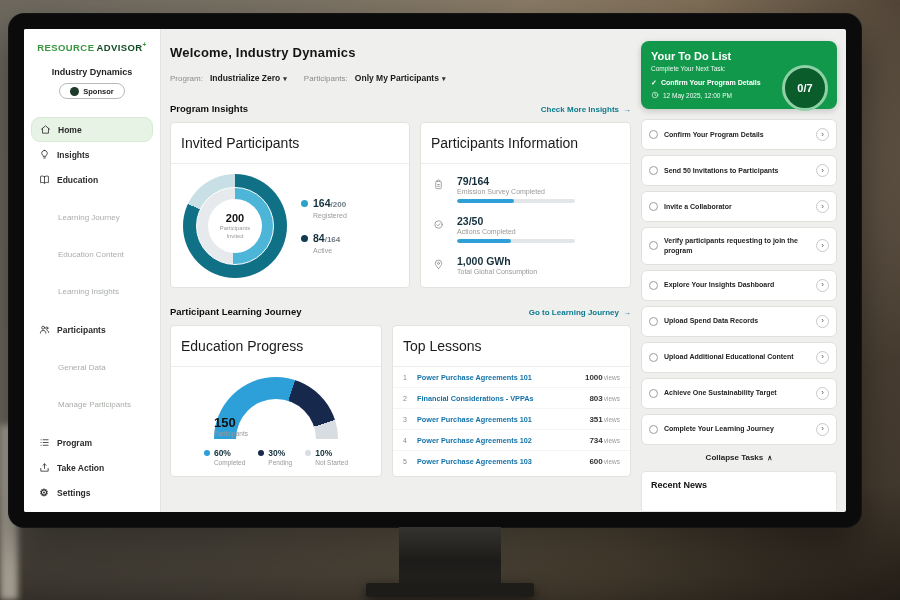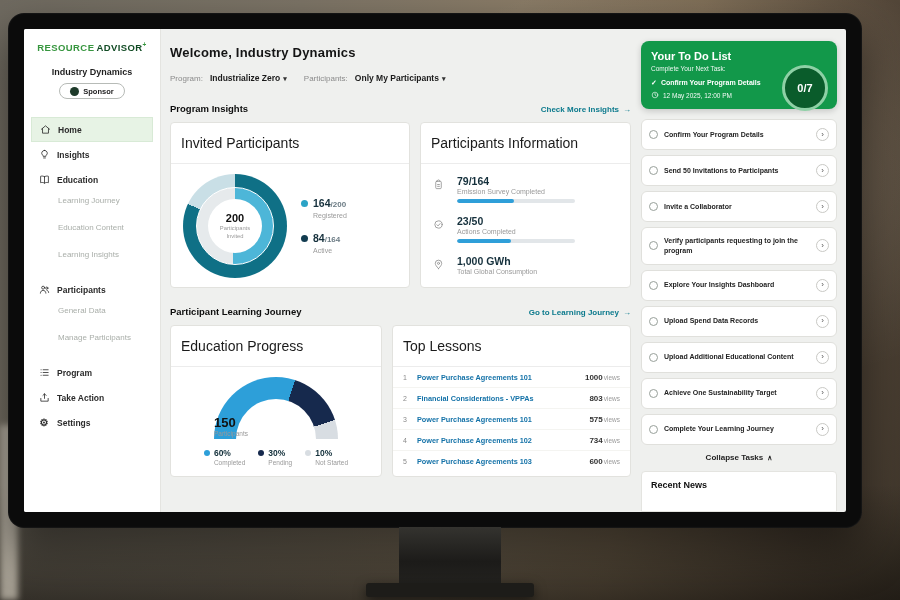--- a/index.html
+++ b/index.html
@@ -29,27 +29,27 @@
   .brand{text-align:center;font-size:9.5px;font-weight:bold;letter-spacing:.4px;white-space:nowrap}
   .brand .p1{color:#37963f}
   .brand .p2{color:#114b24;margin-left:2px}
   .brand sup{color:#37963f;font-size:6.5px;font-weight:bold}
   .org{text-align:center;font-size:9px;font-weight:bold;color:#1f1f1f;margin-top:14px}
   .sponsor{display:flex;align-items:center;gap:4px;justify-content:center;width:66px;margin:6px auto 0;
     border:1px solid #b7bbb7;border-radius:10px;padding:2.5px 6px;cursor:pointer;background:#fff}
   .sponsor .sdot{width:9px;height:9px;border-radius:50%;background:#1d3a2a;flex-shrink:0}
   .sponsor .slbl{font-size:7.5px;font-weight:bold;color:#222}
   .nav{margin-top:18px}
-  .nav-item{display:flex;align-items:center;gap:7px;height:25px;margin:0 7px;padding-left:7px;border-radius:0;
+  .nav-item{display:flex;align-items:center;gap:7px;height:25px;margin:0 7px;padding-left:7px;border-radius:9px;
     font-size:8.5px;font-weight:bold;color:#2b2b2b;cursor:pointer}
   .nav-item.active{background:#e7f3e5;border:1px solid #d8ead6}
   .nicon{width:12px;display:flex;justify-content:center;align-items:center;color:#2f2f2f}
   .nicon svg{display:block}
   .gearglyph{font-size:10px;line-height:1;color:#2f2f2f}
-  .nav-sub{display:flex;align-items:flex-start;height:23px;margin:4px 7px;padding-left:27px;font-size:8px;color:#a9aea9;cursor:pointer}
+  .nav-sub{display:flex;align-items:center;height:23px;margin:14px 7px;padding-left:27px;font-size:8px;color:#a9aea9;cursor:pointer}
 
   
   .content{flex:1;display:flex;gap:10px;padding:0 9px;min-width:0}
   .main{flex:1;min-width:0;padding-top:16px}
   .title{font-size:13px;font-weight:bold;color:#141414;letter-spacing:.2px}
   .filters{display:flex;align-items:center;gap:7px;margin-top:13px}
   .flabel{font-size:8px;color:#8b8b8b}
   .fvalue{font-size:8.5px;font-weight:bold;color:#1b1b1b;display:flex;align-items:center;gap:3px;cursor:pointer}
   .chev{font-size:7px;color:#333;line-height:1}
   .sec{display:flex;align-items:flex-end;justify-content:space-between;margin-top:20px;margin-bottom:8px}
@@ -401,21 +401,21 @@
 
                   <div class="lesson">
                     <span class="l-rank">2</span>
                     <span class="l-title">Financial Considerations - VPPAs</span>
                     <span class="l-views"><b>803</b><span class="vl">views</span></span>
                   </div>
 
                   <div class="lesson">
                     <span class="l-rank">3</span>
                     <span class="l-title">Power Purchase Agreements 101</span>
-                    <span class="l-views"><b>575</b><span class="vl">views</span></span>
+                    <span class="l-views"><b>351</b><span class="vl">views</span></span>
                   </div>
 
                   <div class="lesson">
                     <span class="l-rank">4</span>
                     <span class="l-title">Power Purchase Agreements 102</span>
                     <span class="l-views"><b>734</b><span class="vl">views</span></span>
                   </div>
 
                   <div class="lesson">
                     <span class="l-rank">5</span>

